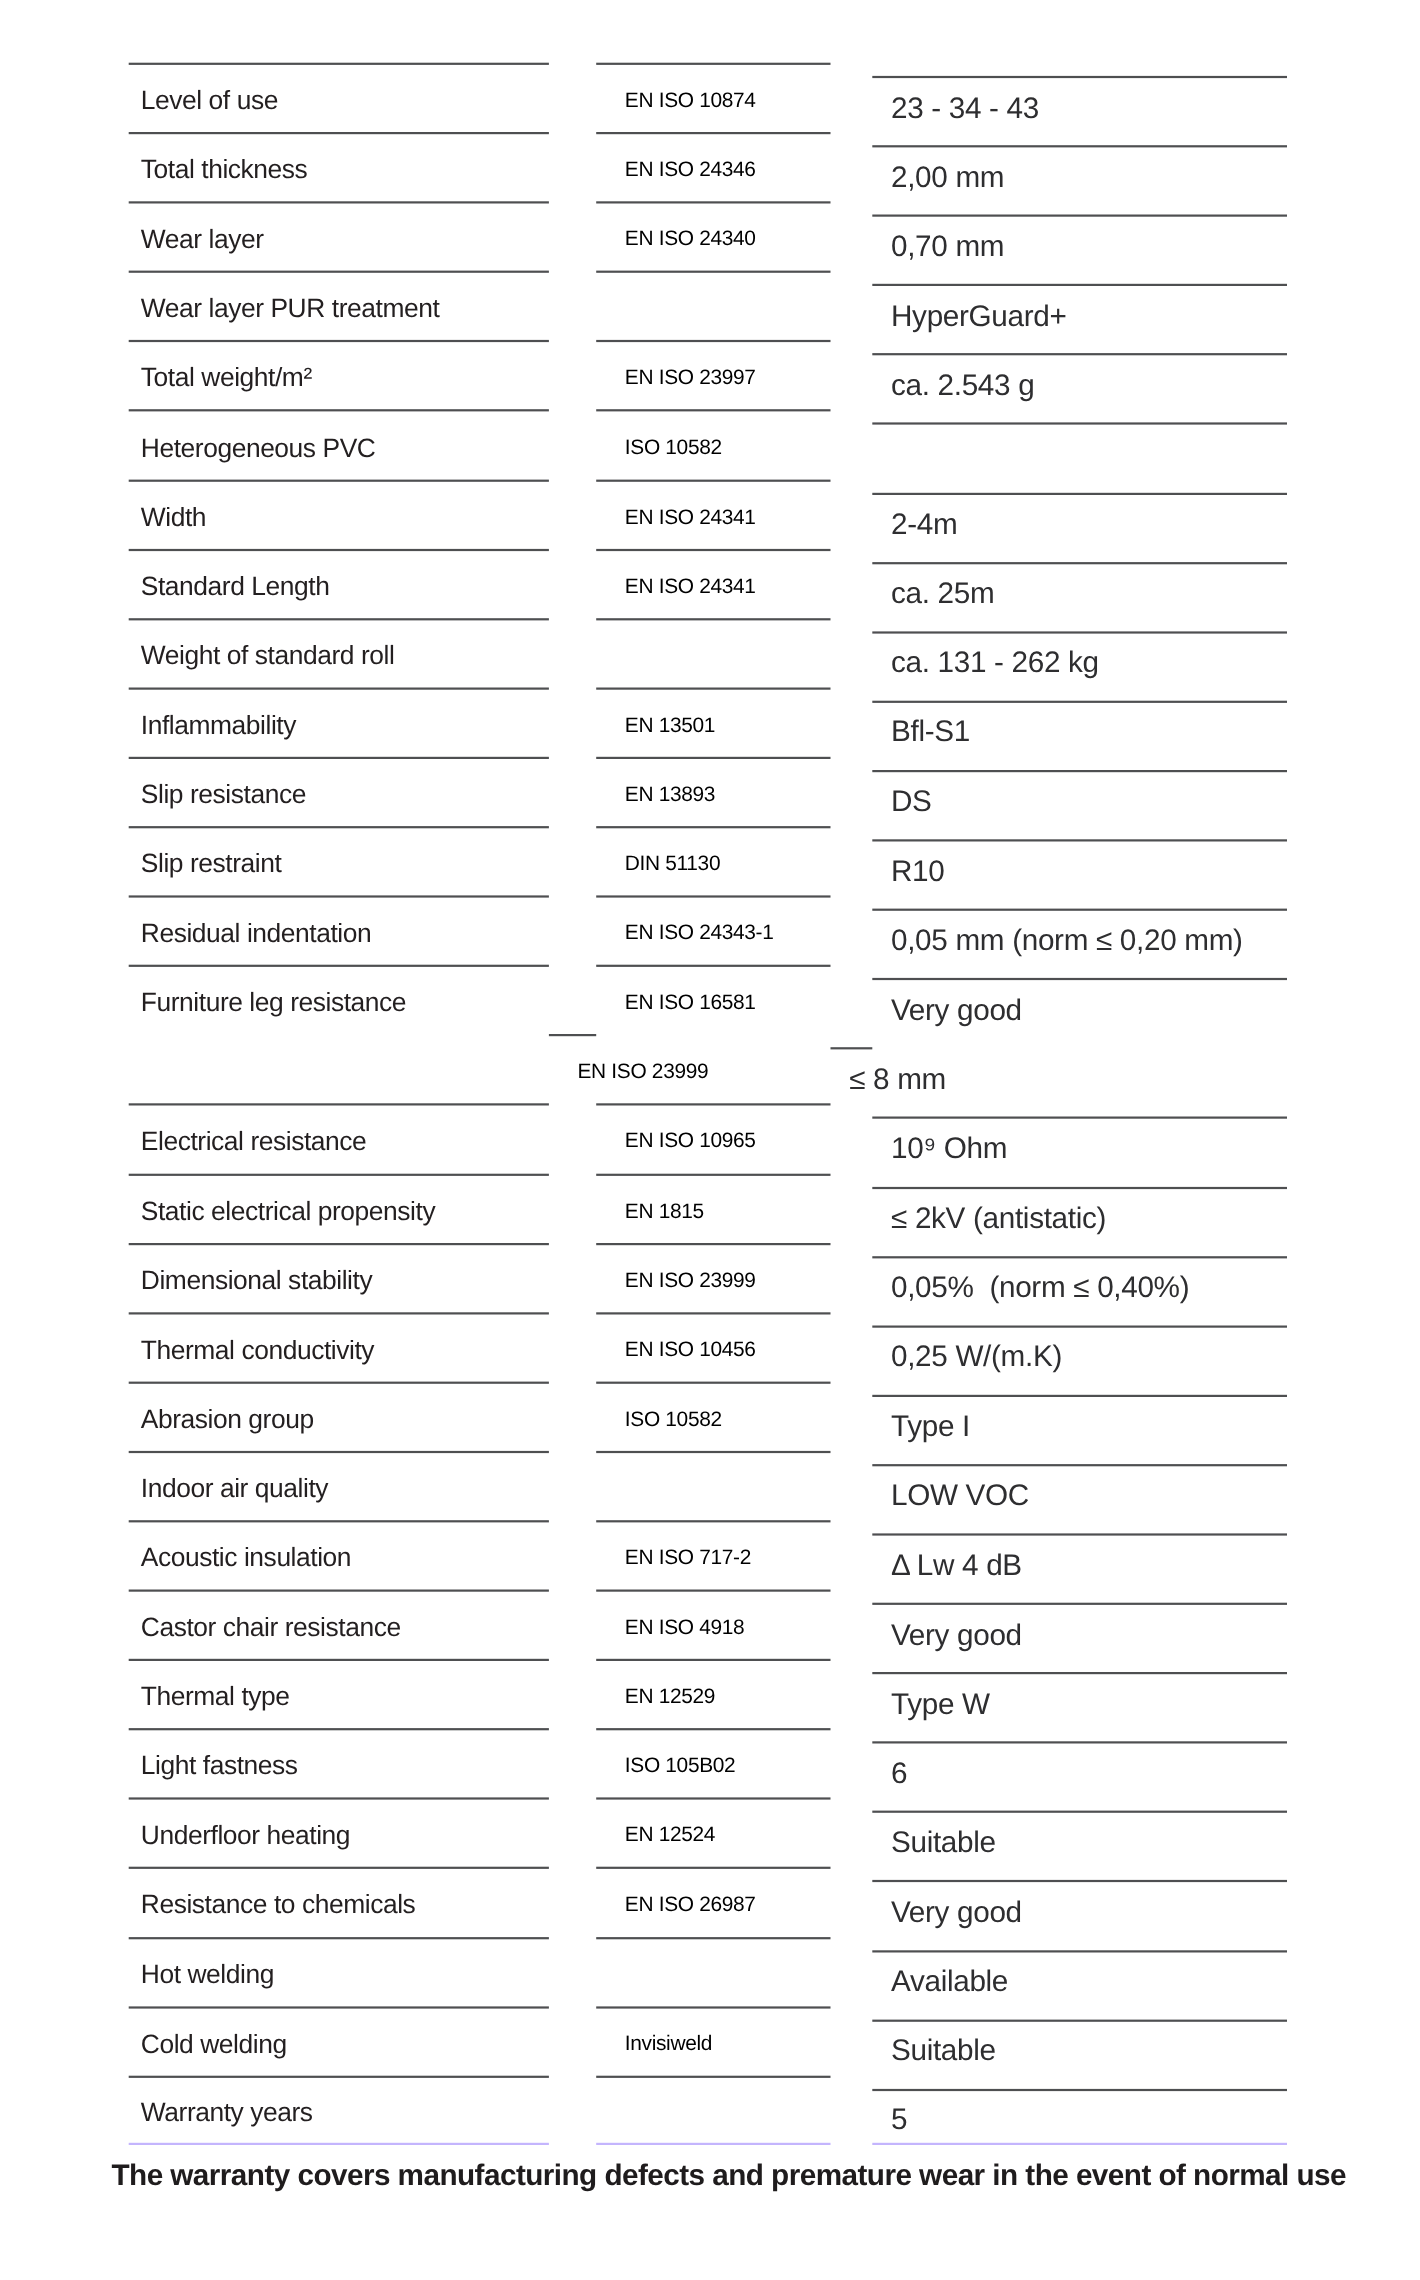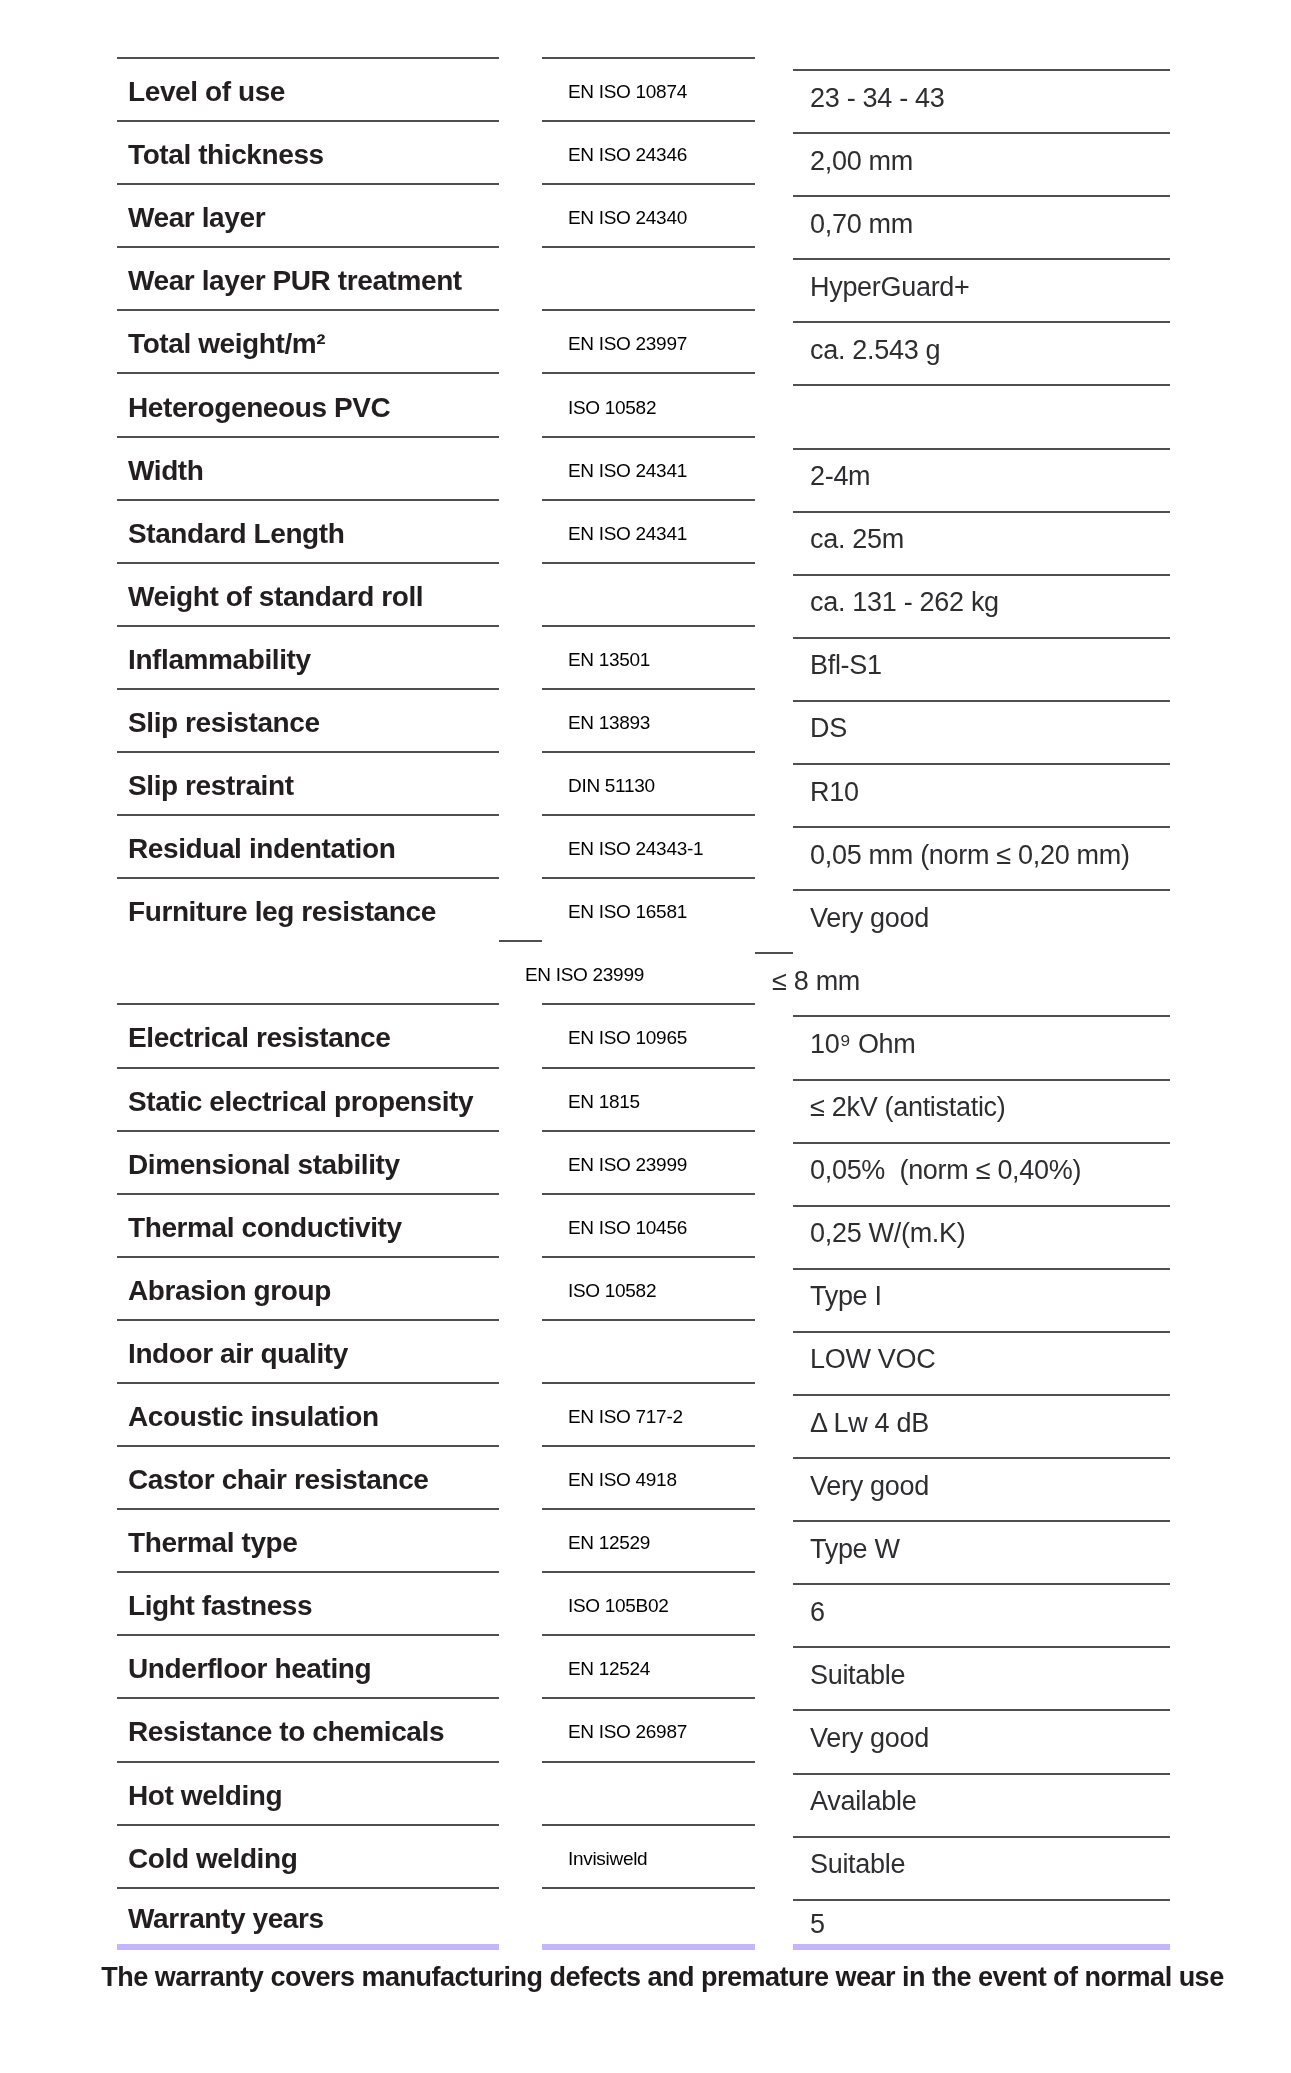--- a/index.html
+++ b/index.html
@@ -15,24 +15,24 @@
     box-sizing:border-box;
   }
   .cell{
     border-top:2px solid #4e4f51;
     box-sizing:border-box;
     display:flex;align-items:center;
     padding-top:5px;
     white-space:pre;
     overflow:visible;
   }
-  .row:last-child .cell{border-bottom:6px solid #c4b5fd;}
+  .row:last-child .cell{border-bottom:2px solid #c4b5fd;}
   .gap{box-sizing:border-box;}
   .label-cell{
-    font-weight:bold;font-size:28px;letter-spacing:-0.4px;padding-left:11px;
+    font-weight:normal;font-size:24px;letter-spacing:-0.4px;padding-left:11px;
   }
   .standard-cell{
     font-size:19px;letter-spacing:-0.3px;padding-left:26px;color:#000000;
   }
   .value-cell{
     font-size:27px;letter-spacing:-0.3px;padding-left:17px;color:#2e2e30;margin-top:12px;
   }
   .footer-note{
     position:absolute;top:1962px;left:0;width:1291px;
     text-align:center;font-weight:bold;font-size:27px;letter-spacing:-0.5px;

